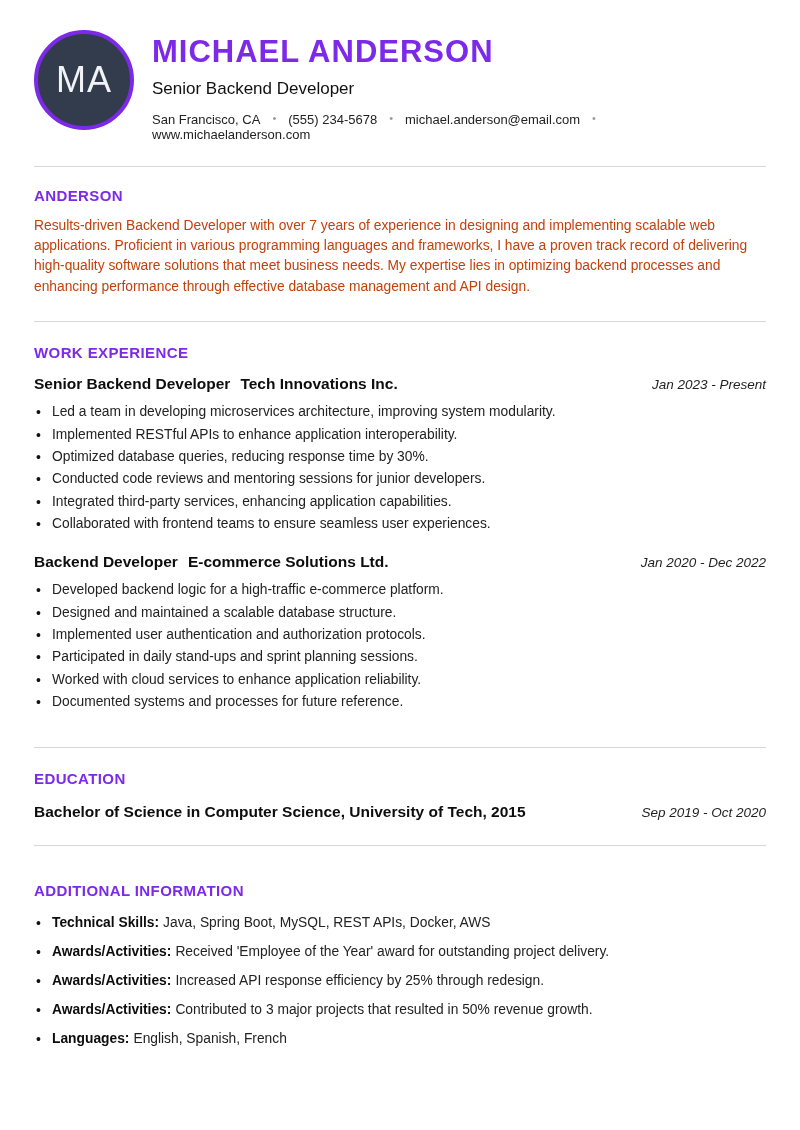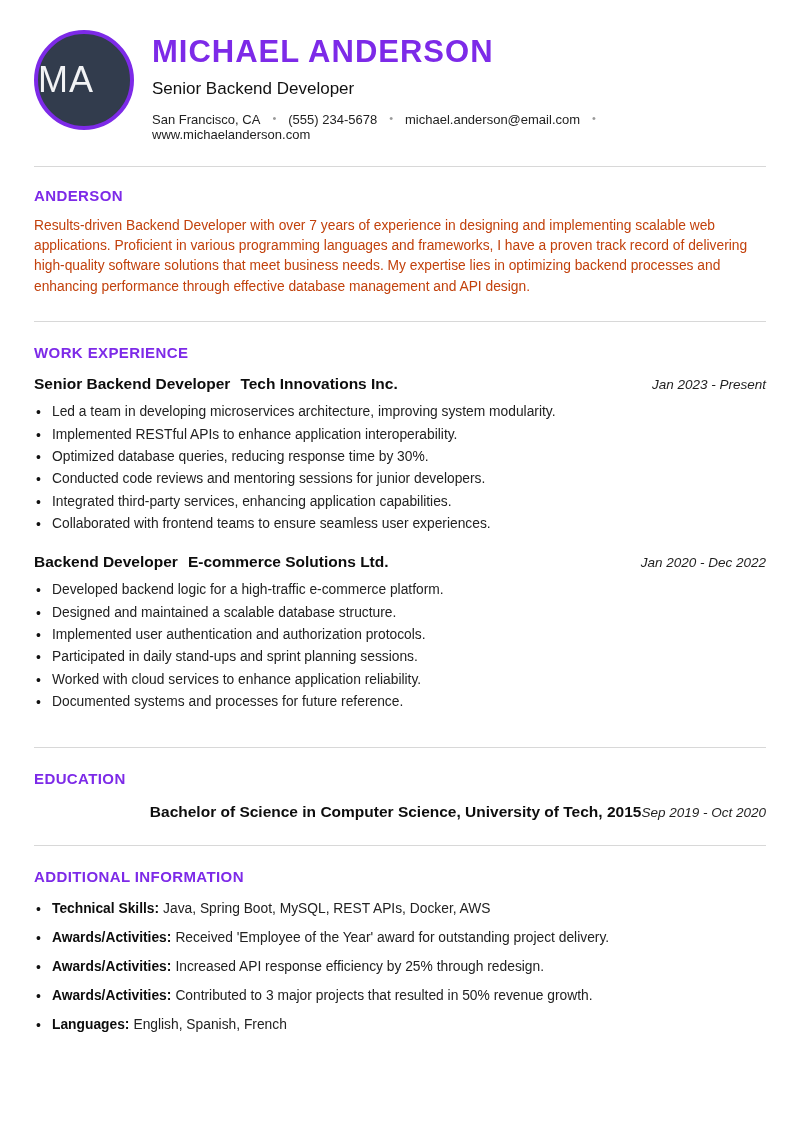--- a/index.html
+++ b/index.html
@@ -20,21 +20,21 @@
     -webkit-font-smoothing:antialiased;
   }
   .page{padding:28px 34px 40px 34px;}
 
   
   .header{display:flex;align-items:flex-start;gap:18px;}
   .avatar{
     width:100px;height:100px;border-radius:50%;
     background:var(--avatar-bg);
     border:4px solid var(--accent);
-    display:flex;align-items:center;justify-content:flex-start;
+    display:flex;align-items:center;justify-content:center;
     flex:0 0 auto;
     margin-top:2px;
   }
   .avatar span{
     color:#f2f3f5;font-size:36px;font-weight:400;letter-spacing:1px;
   }
   .head-text{padding-top:6px;}
   .name{
     color:var(--accent);
     font-size:31px;font-weight:bold;letter-spacing:1px;
@@ -75,37 +75,37 @@
     font-size:13.8px;line-height:1.62;color:#222;
   }
   ul.bullets li::before{
     content:"•";
     position:absolute;left:2px;top:0;
     color:#111;font-size:14px;
   }
   .job + .job{margin-top:18px;}
 
   
-  .edu-row{display:flex;align-items:baseline;justify-content:flex-end;margin-top:16px;}
+  .edu-row{display:flex;align-items:baseline;justify-content:space-between;margin-top:16px;}
   .edu-degree{font-size:15.5px;font-weight:bold;color:#0d0d0d;}
 
   
   ul.addl{list-style:none;margin-top:14px;}
   ul.addl li{
     position:relative;padding-left:18px;
     font-size:13.8px;color:#222;
     margin-bottom:9px;line-height:1.45;
   }
   ul.addl li::before{
     content:"•";position:absolute;left:2px;top:0;color:#111;font-size:14px;
   }
   ul.addl .lbl{font-weight:bold;color:#0d0d0d;margin-right:4px;}
   .section.work{margin-top:22px;}
   .section.edu{margin-top:22px;}
-  .section.addl-sec{margin-top:22px;}
+  .section.addl-sec{margin-top:36px;}
 </style>
 </head>
 <body>
 
 <div class="page">
 
   <div class="header">
     <div class="avatar">
       <span>MA</span>
     </div>

